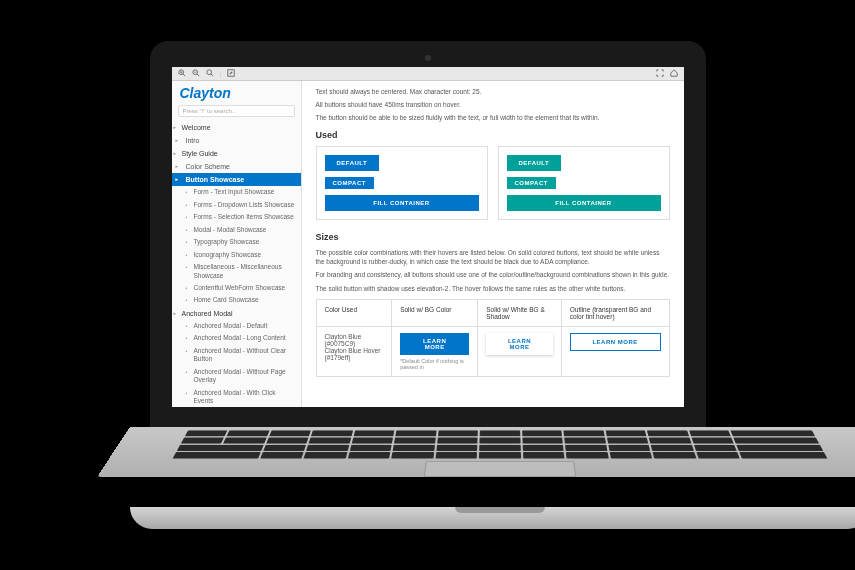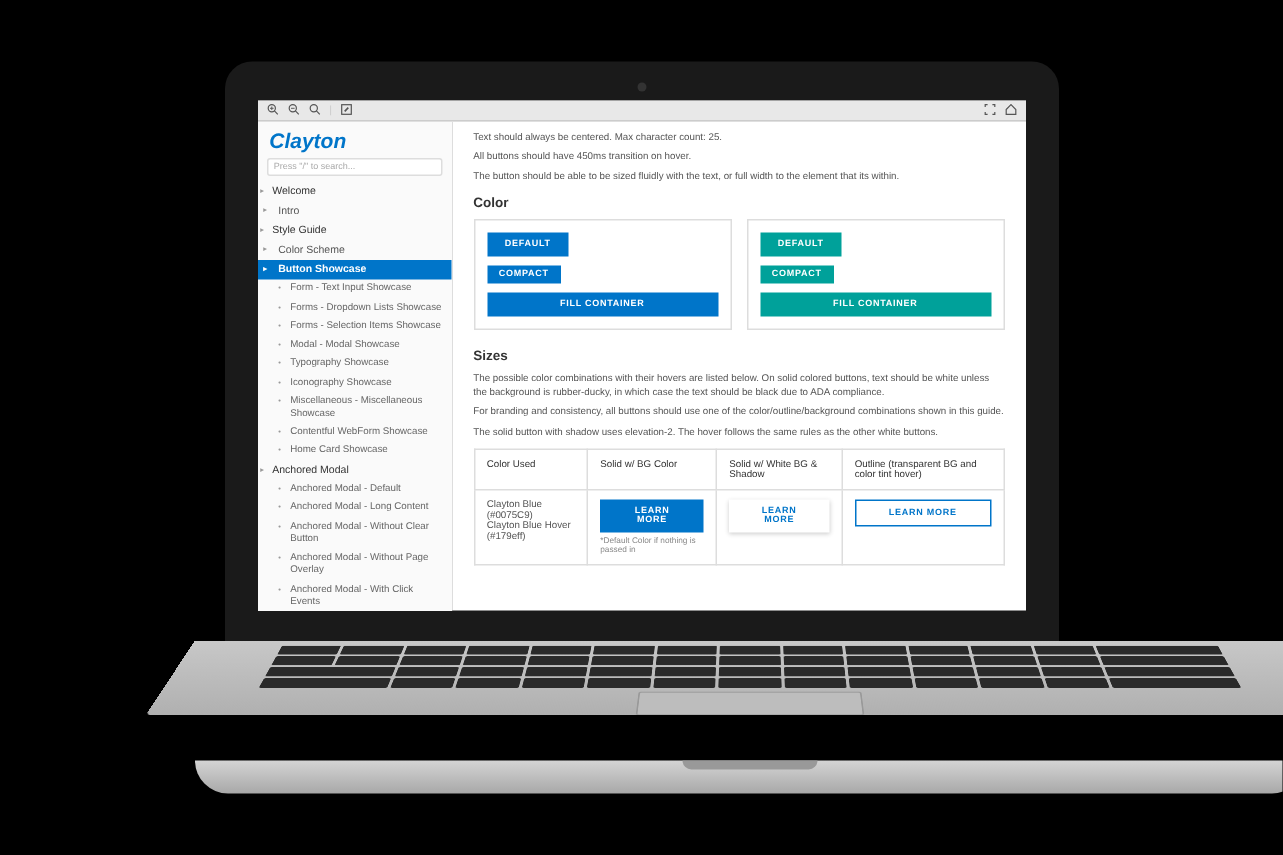--- a/index.html
+++ b/index.html
@@ -109,21 +109,21 @@
             <div class="nav-item l3">Anchored Modal - Without Clear Button</div>
             <div class="nav-item l3">Anchored Modal - Without Page Overlay</div>
             <div class="nav-item l3">Anchored Modal - With Click Events</div>
 
           </div>
         </div>
         <div class="main">
           <p>Text should always be centered. Max character count: 25.</p>
           <p>All buttons should have 450ms transition on hover.</p>
           <p>The button should be able to be sized fluidly with the text, or full width to the element that its within.</p>
-          <h3>Color</h3>
+          <h3>Used</h3>
           <div class="button-row">
             <div class="button-box">
               <div class="btn blue">DEFAULT</div>
               <div class="btn blue compact">COMPACT</div>
               <div class="btn blue fill">FILL CONTAINER</div>
             </div>
             <div class="button-box">
               <div class="btn teal">DEFAULT</div>
               <div class="btn teal compact">COMPACT</div>
               <div class="btn teal fill">FILL CONTAINER</div>

